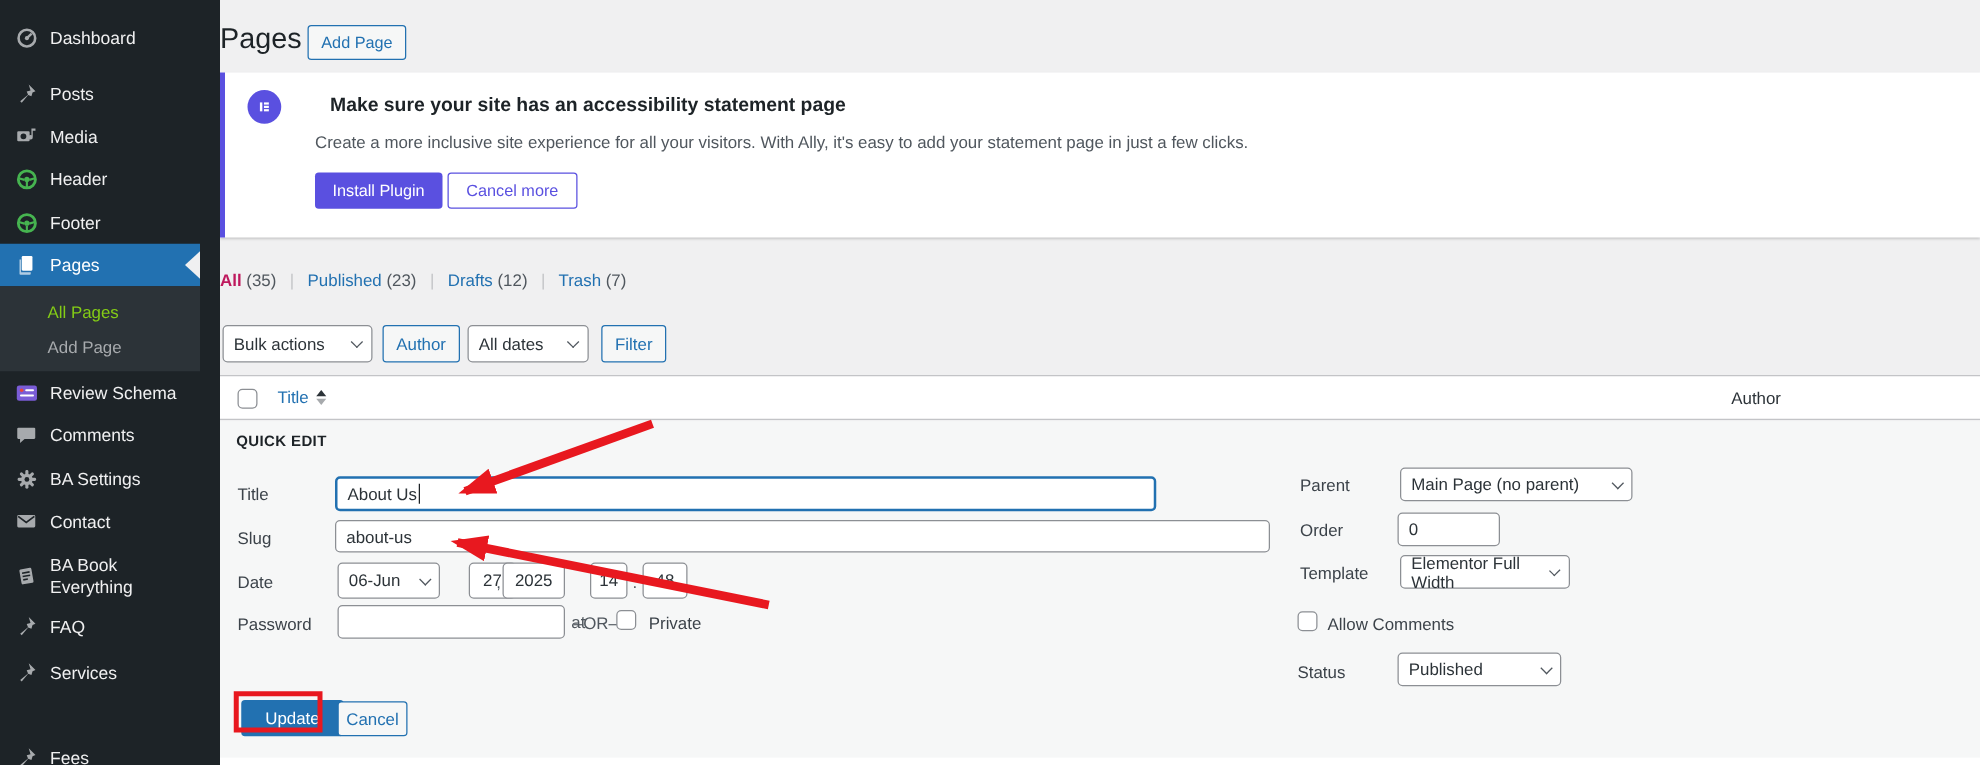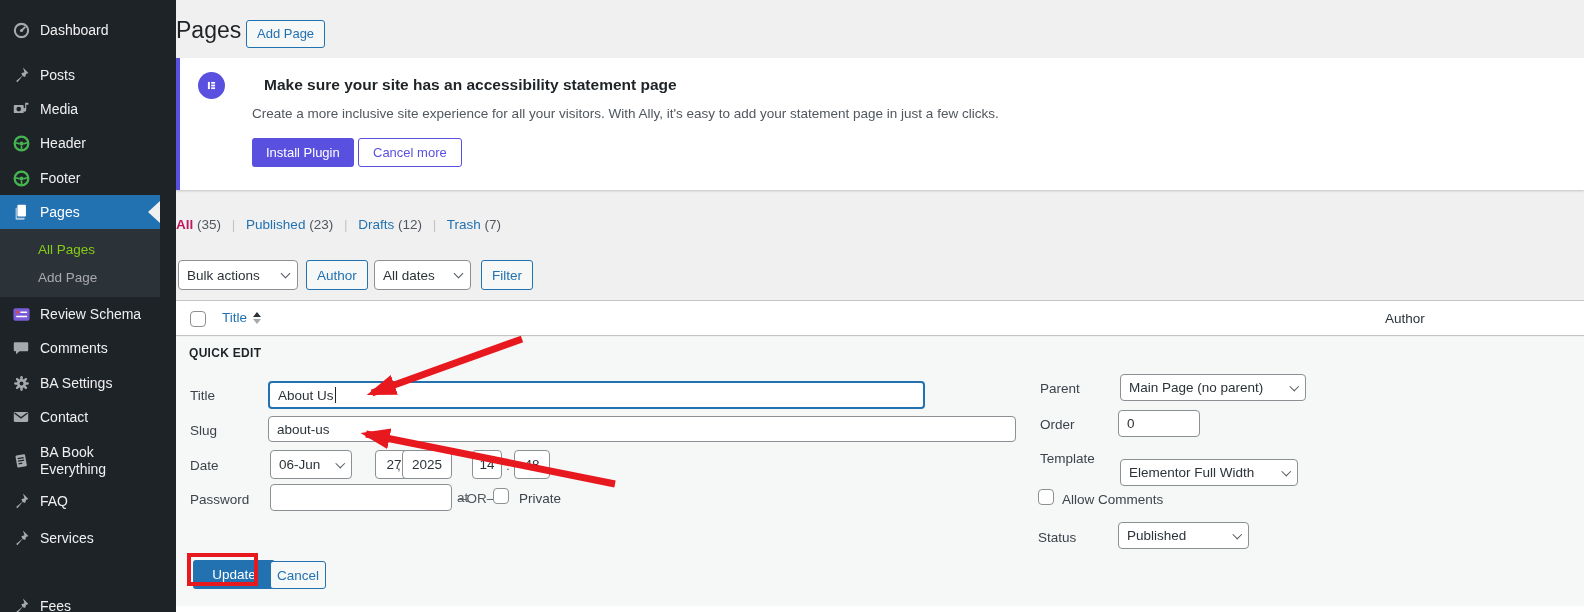--- a/index.html
+++ b/index.html
@@ -324,21 +324,21 @@
     <span class="qe-label" style="left:864px; top:44px;">Parent</span>
     <div class="qe-select" style="left:944px; top:37px; width:186px;">
       <span>Main Page (no parent)</span>
       <span class="chev"></span>
     </div>
 
     <span class="qe-label" style="left:864px; top:80px;">Order</span>
     <input class="qe-input" style="left: 942px; top: 73px; width: 82px; height: 27px;" value="0">
 
     <span class="qe-label" style="left:864px; top:114px;">Template</span>
-    <div class="qe-select" style="left:944px; top:122px; width:178px;">
+    <div class="qe-select" style="left:944px; top:107px; width:136px;">
       <span>Elementor Full Width</span>
       <span class="chev"></span>
     </div>
 
     <span class="wpcheck" style="left:862px; top:152px;"></span>
     <span class="qe-label" style="left:886px; top:155px;">Allow Comments</span>
 
     <span class="qe-label" style="left:862px; top:193px;">Status</span>
     <div class="qe-select" style="left:942px; top:185px; width:131px;">
       <span>Published</span>

